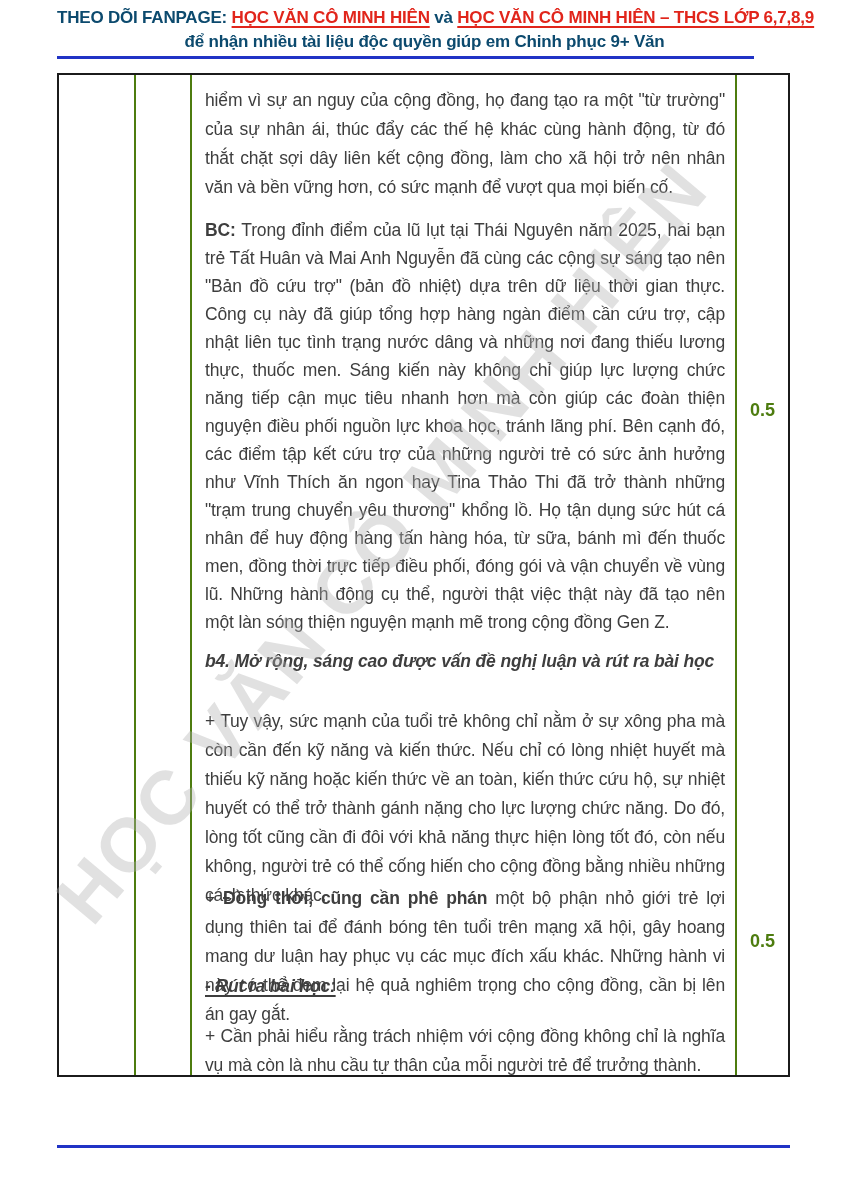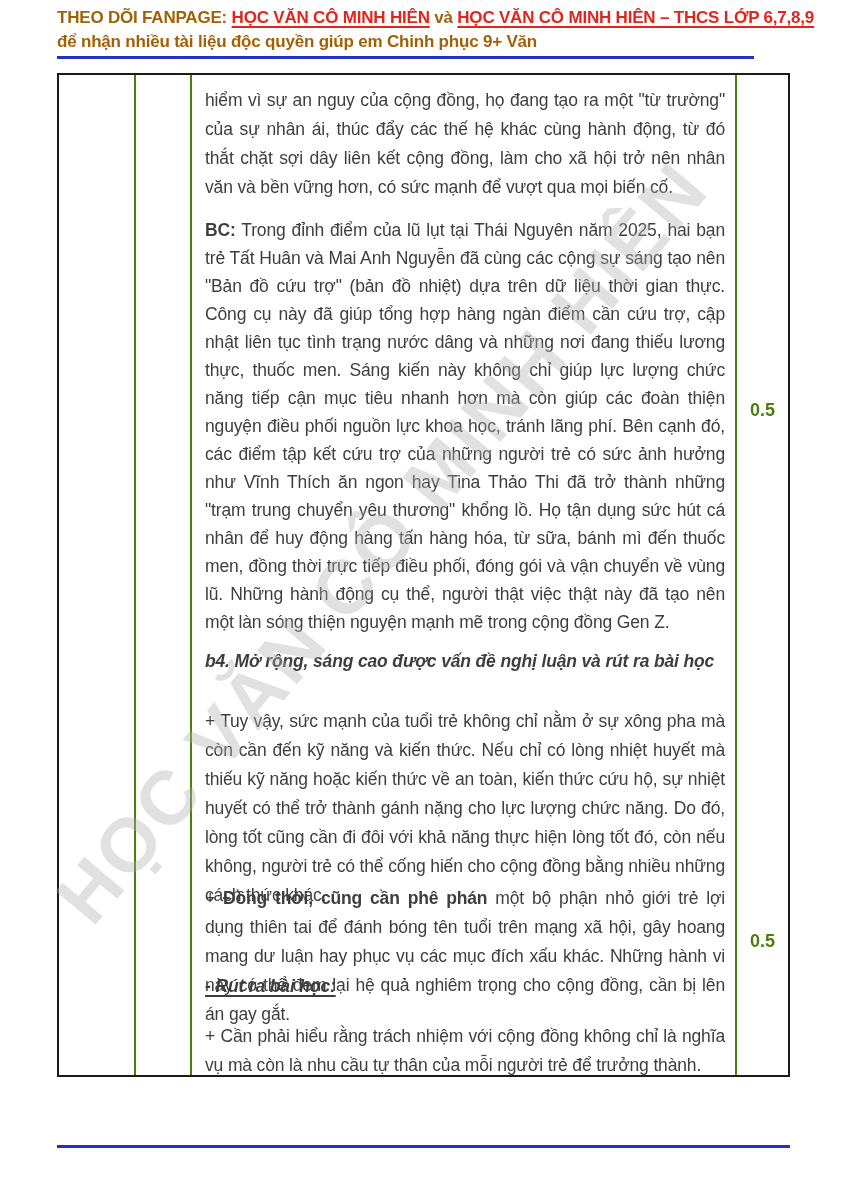--- a/index.html
+++ b/index.html
@@ -3,22 +3,22 @@
 <meta charset="utf-8">
 <style>
   html,body{margin:0;padding:0;background:#ffffff;}
   .page{
     position:relative;width:849px;height:1200px;overflow:hidden;background:#ffffff;
     font-family:"Liberation Sans","DejaVu Sans",sans-serif;color:#3e3e3e;
   }
   
   .hdr{position:absolute;left:57px;top:0;width:735px;}
   .h-line1{position:absolute;left:0;top:8px;width:735px;font-size:17px;font-weight:bold;white-space:nowrap;letter-spacing:-0.2px;}
-  .h-line2{position:absolute;left:0;top:32px;width:735px;font-size:17px;font-weight:bold;letter-spacing:-0.2px;}
-  .blue{color:#a16207;}
+  .h-line2{position:absolute;left:0;top:32px;width:735px;font-size:17px;font-weight:bold;letter-spacing:-0.2px;text-align:center;}
+  .blue{color:#0c4a6e;}
   .red{color:#e1251b;}
   .u-link{text-decoration:underline;text-decoration-thickness:1.5px;text-underline-offset:3px;cursor:pointer;}
   .h-rule{position:absolute;left:0;top:56px;width:697px;height:2.5px;background:#2033c5;}
   
   .rubric{
     position:absolute;left:57px;top:73px;width:733px;height:1004px;
     border:2px solid #1b1b1b;box-sizing:border-box;
     display:grid;grid-template-columns:77px 56px 545px auto;
   }
   .cell{border-right:2px solid #4d7c0f;position:relative;}

